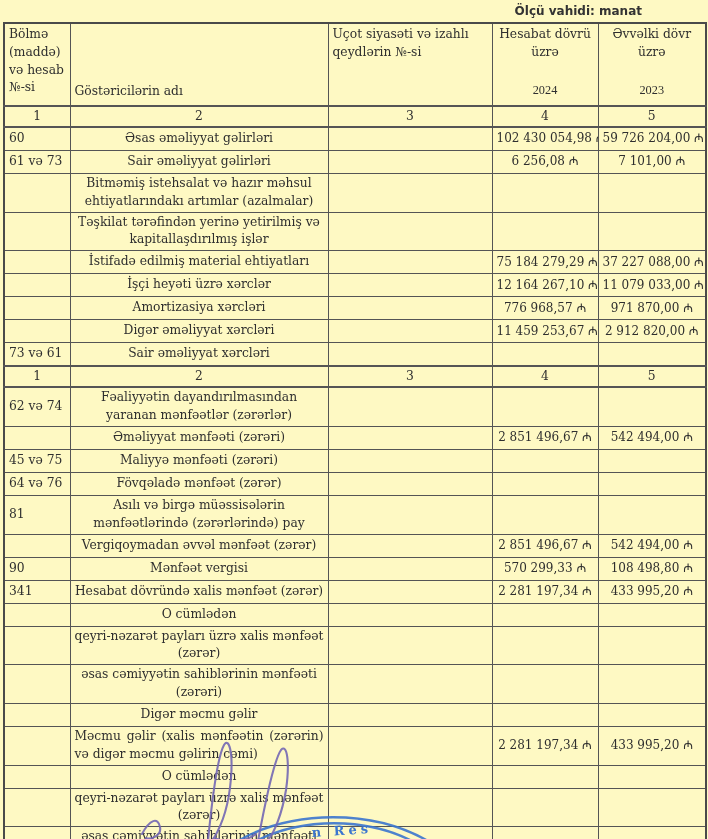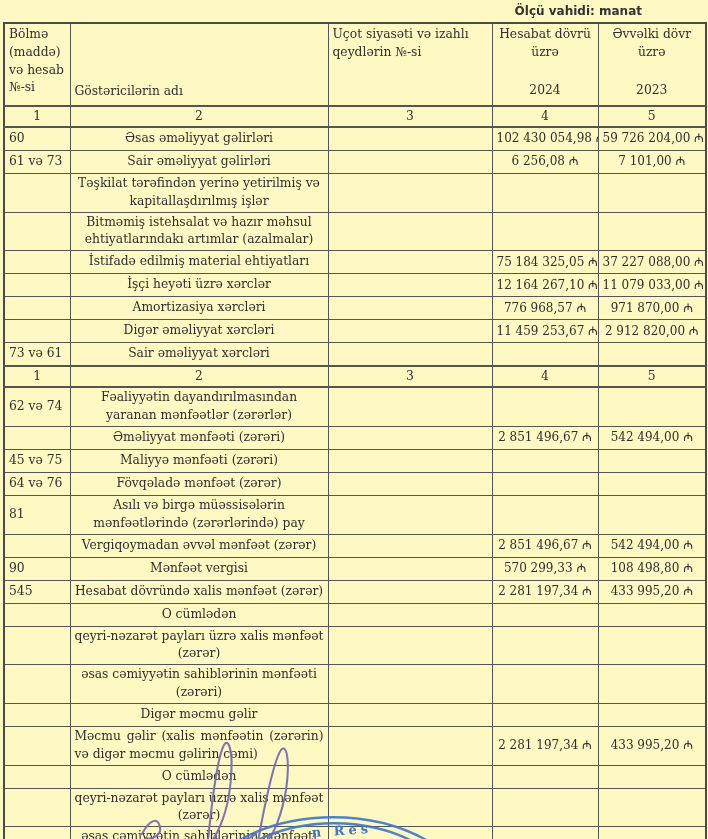--- a/index.html
+++ b/index.html
@@ -27,21 +27,21 @@
     border:1.4px solid #555;
     padding:1px 4px;
     vertical-align:middle;
     overflow:hidden;
   }
   
   tr.header-row th{height:77px;font-weight:normal;text-align:left;vertical-align:top;padding:2px 4px;}
   .hcell{display:flex;flex-direction:column;height:77px;box-sizing:border-box;}
   .hcell.bottom{justify-content:flex-end;padding-bottom:2px;}
   .hcell .htitle{display:block;text-align:center;}
-  .hcell .hyear{display:block;text-align:center;margin-top:auto;padding-bottom:3px;}
+  .hcell .hyear{display:block;text-align:center;margin-top:auto;padding-bottom:3px;font-family:Liberation Serif, serif;}
   thead th{border-bottom-width:2.2px;}
   
   tr.colnum-row td{
     height:19px;text-align:center;padding:0 2px;
     border-top-width:2.1px;border-bottom-width:2.1px;
   }
   
   td.code{text-align:left;white-space:nowrap;}
   td.name{text-align:center;padding:1px 6px 1px 5px;}
   td.name.justify{text-align:justify;}
@@ -116,37 +116,37 @@
         </tr>
         <tr class="datarow">
           <td class="code">61 və 73</td>
           <td class="name">Sair əməliyyat gəlirləri</td>
           <td class="note"></td>
           <td class="val">6 256,08 ₼</td>
           <td class="val">7 101,00 ₼</td>
         </tr>
         <tr class="datarow">
           <td class="code"></td>
+          <td class="name">Bitməmiş istehsalat və hazır məhsul ehtiyatlarındakı artımlar (azalmalar)</td>
+          <td class="note"></td>
+          <td class="val"></td>
+          <td class="val"></td>
+        </tr>
+        <tr class="datarow">
+          <td class="code"></td>
           <td class="name">Təşkilat tərəfindən yerinə yetirilmiş və kapitallaşdırılmış işlər</td>
           <td class="note"></td>
           <td class="val"></td>
           <td class="val"></td>
         </tr>
         <tr class="datarow">
           <td class="code"></td>
-          <td class="name">Bitməmiş istehsalat və hazır məhsul ehtiyatlarındakı artımlar (azalmalar)</td>
-          <td class="note"></td>
-          <td class="val"></td>
-          <td class="val"></td>
-        </tr>
-        <tr class="datarow">
-          <td class="code"></td>
           <td class="name">İstifadə edilmiş material ehtiyatları</td>
           <td class="note"></td>
-          <td class="val">75 184 325,05 ₼</td>
+          <td class="val">75 184 279,29 ₼</td>
           <td class="val">37 227 088,00 ₼</td>
         </tr>
         <tr class="datarow">
           <td class="code"></td>
           <td class="name">İşçi heyəti üzrə xərclər</td>
           <td class="note"></td>
           <td class="val">12 164 267,10 ₼</td>
           <td class="val">11 079 033,00 ₼</td>
         </tr>
         <tr class="datarow">
@@ -220,21 +220,21 @@
           <td class="val">542 494,00 ₼</td>
         </tr>
         <tr class="datarow">
           <td class="code">90</td>
           <td class="name">Mənfəət vergisi</td>
           <td class="note"></td>
           <td class="val">570 299,33 ₼</td>
           <td class="val">108 498,80 ₼</td>
         </tr>
         <tr class="datarow">
-          <td class="code">545</td>
+          <td class="code">341</td>
           <td class="name">Hesabat dövründə xalis mənfəət (zərər)</td>
           <td class="note"></td>
           <td class="val">2 281 197,34 ₼</td>
           <td class="val">433 995,20 ₼</td>
         </tr>
         <tr class="datarow">
           <td class="code"></td>
           <td class="name">O cümlədən</td>
           <td class="note"></td>
           <td class="val"></td>

